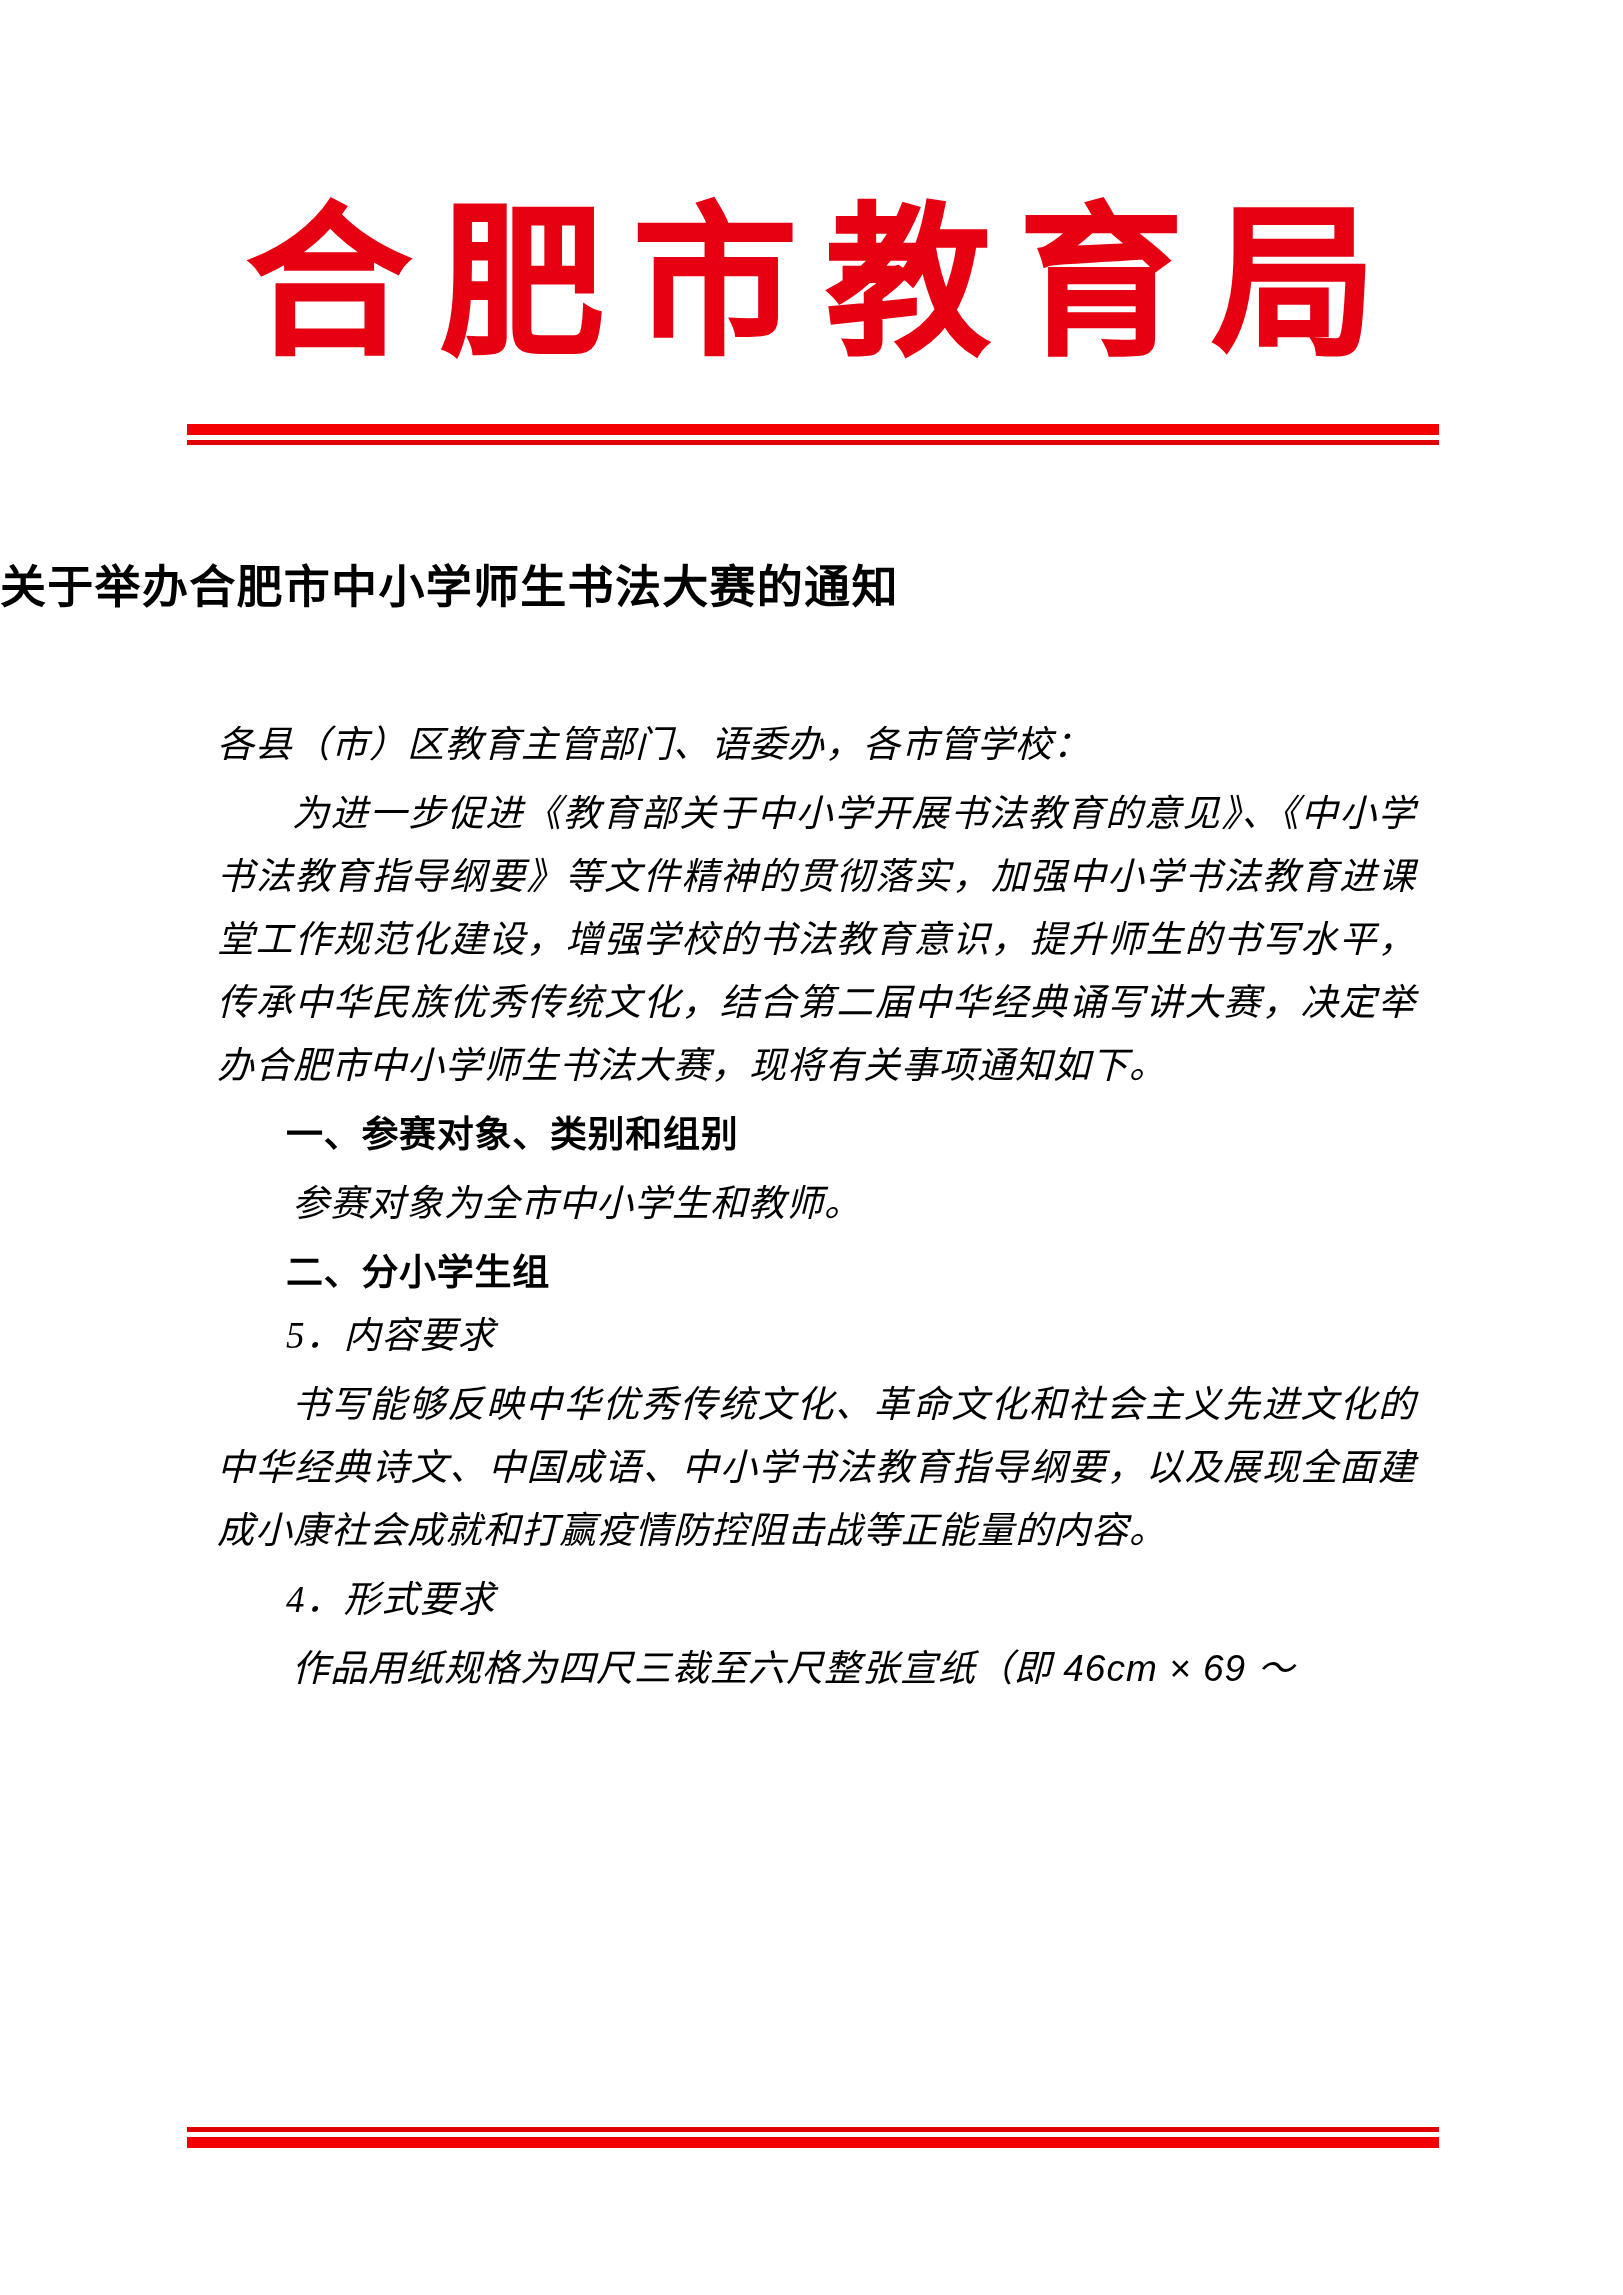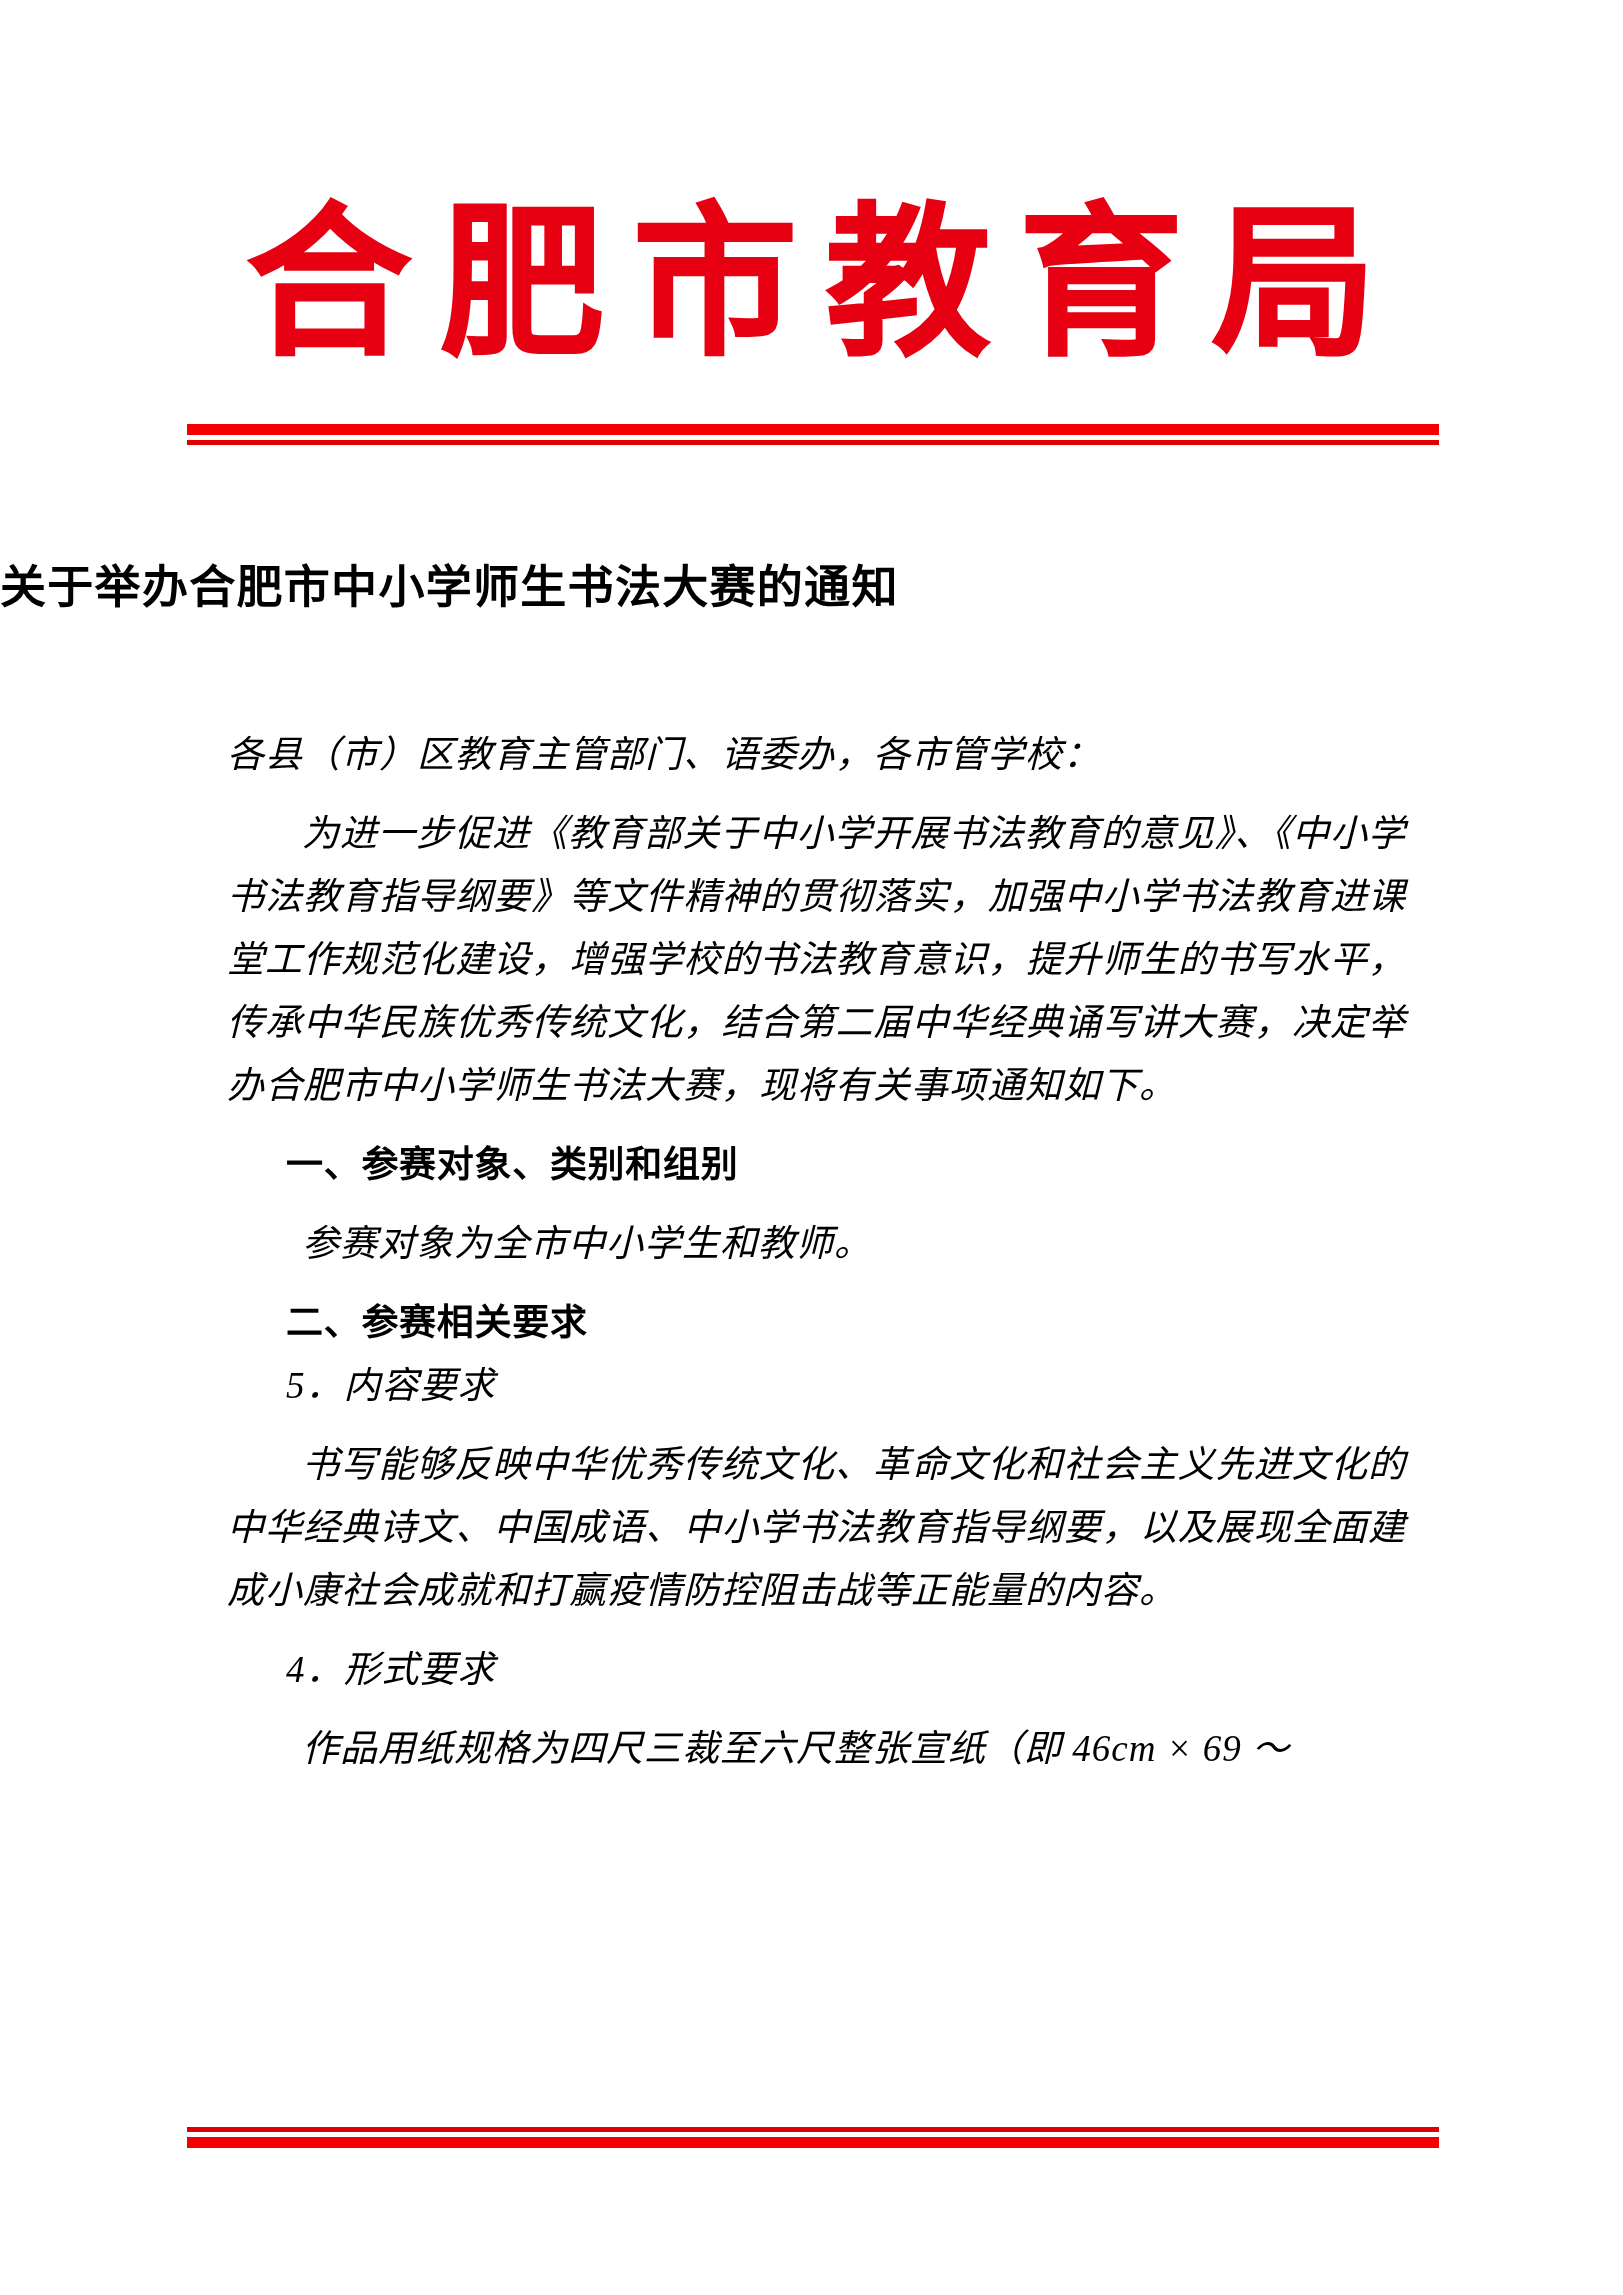--- a/index.html
+++ b/index.html
@@ -85,27 +85,27 @@
   
   .body-area {
     position: absolute;
     left: 211px;
     top: 707px;
     width: 1211px;
     color: #000000;
   }
 
   .para {
-    font-family: Liberation Serif, serif;
+    font-family: Liberation Sans, sans-serif;
     font-size: 37px;
     line-height: 63px;
     letter-spacing: 1px;
     text-align: justify;
     text-justify: inter-character;
-    margin: 16px;
+    margin: 6px;
     font-style: italic;
   }
 
   .para.indent {
     text-indent: 75px;
   }
 
   .para.no-indent {
     text-indent: 0;
   }
@@ -152,21 +152,21 @@
 
     <p class="para no-indent">各县（市）区教育主管部门、语委办，各市管学校：</p>
 
     <p class="para indent">为进一步促进《教育部关于中小学开展书法教育的意见》、《中小学书法教育指导纲要》等文件精神的贯彻落实，加强中小学书法教育进课堂工作规范化建设，增强学校的书法教育意识，提升师生的书写水平，传承中华民族优秀传统文化，结合第二届中华经典诵写讲大赛，决定举办合肥市中小学师生书法大赛，现将有关事项通知如下。</p>
 
     <p class="heading">一、参赛对象、类别和组别</p>
 
     <p class="para indent">参赛对象为全市中小学生和教师。</p>
 
 
-    <p class="heading">二、参赛相关要求</p>
+    <p class="heading">二、分小学生组</p>
 
     <p class="subheading">5．内容要求</p>
 
     <p class="para indent">书写能够反映中华优秀传统文化、革命文化和社会主义先进文化的中华经典诗文、中国成语、中小学书法教育指导纲要，以及展现全面建成小康社会成就和打赢疫情防控阻击战等正能量的内容。</p>
 
     <p class="subheading">4．形式要求</p>
 
     <p class="para indent">作品用纸规格为四尺三裁至六尺整张宣纸（即 46cm × 69 ～</p>
 
   </div>

